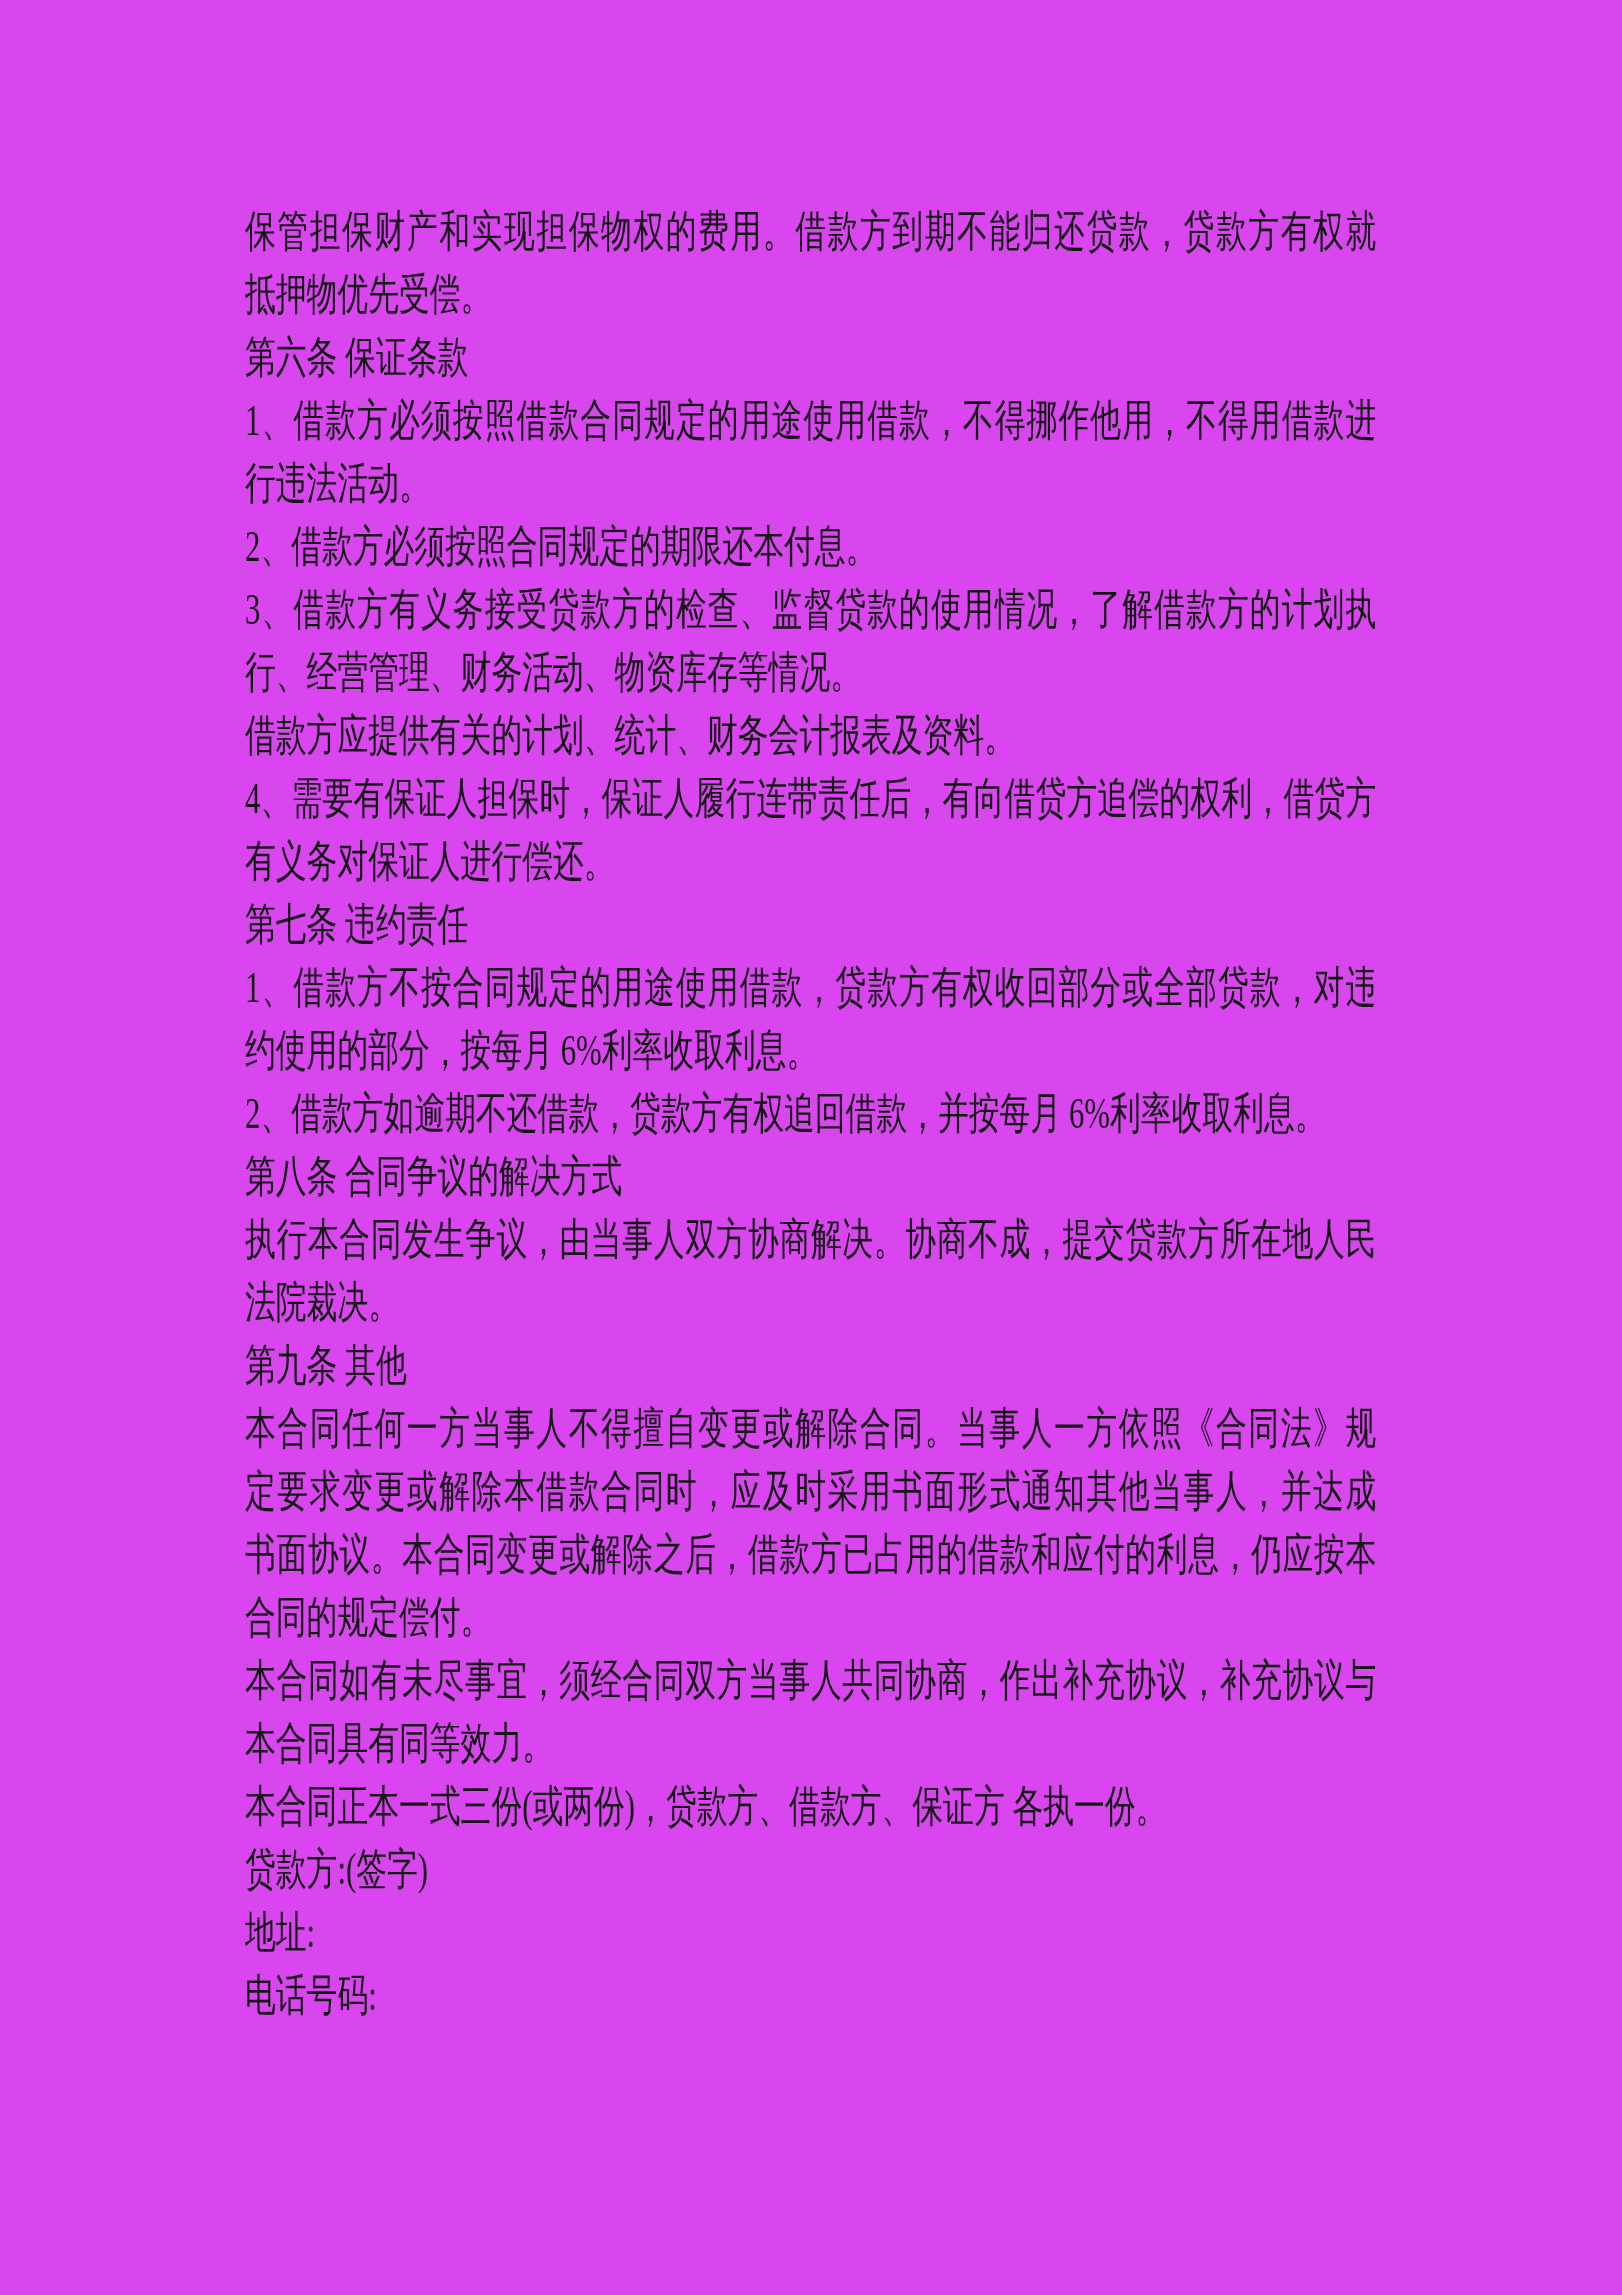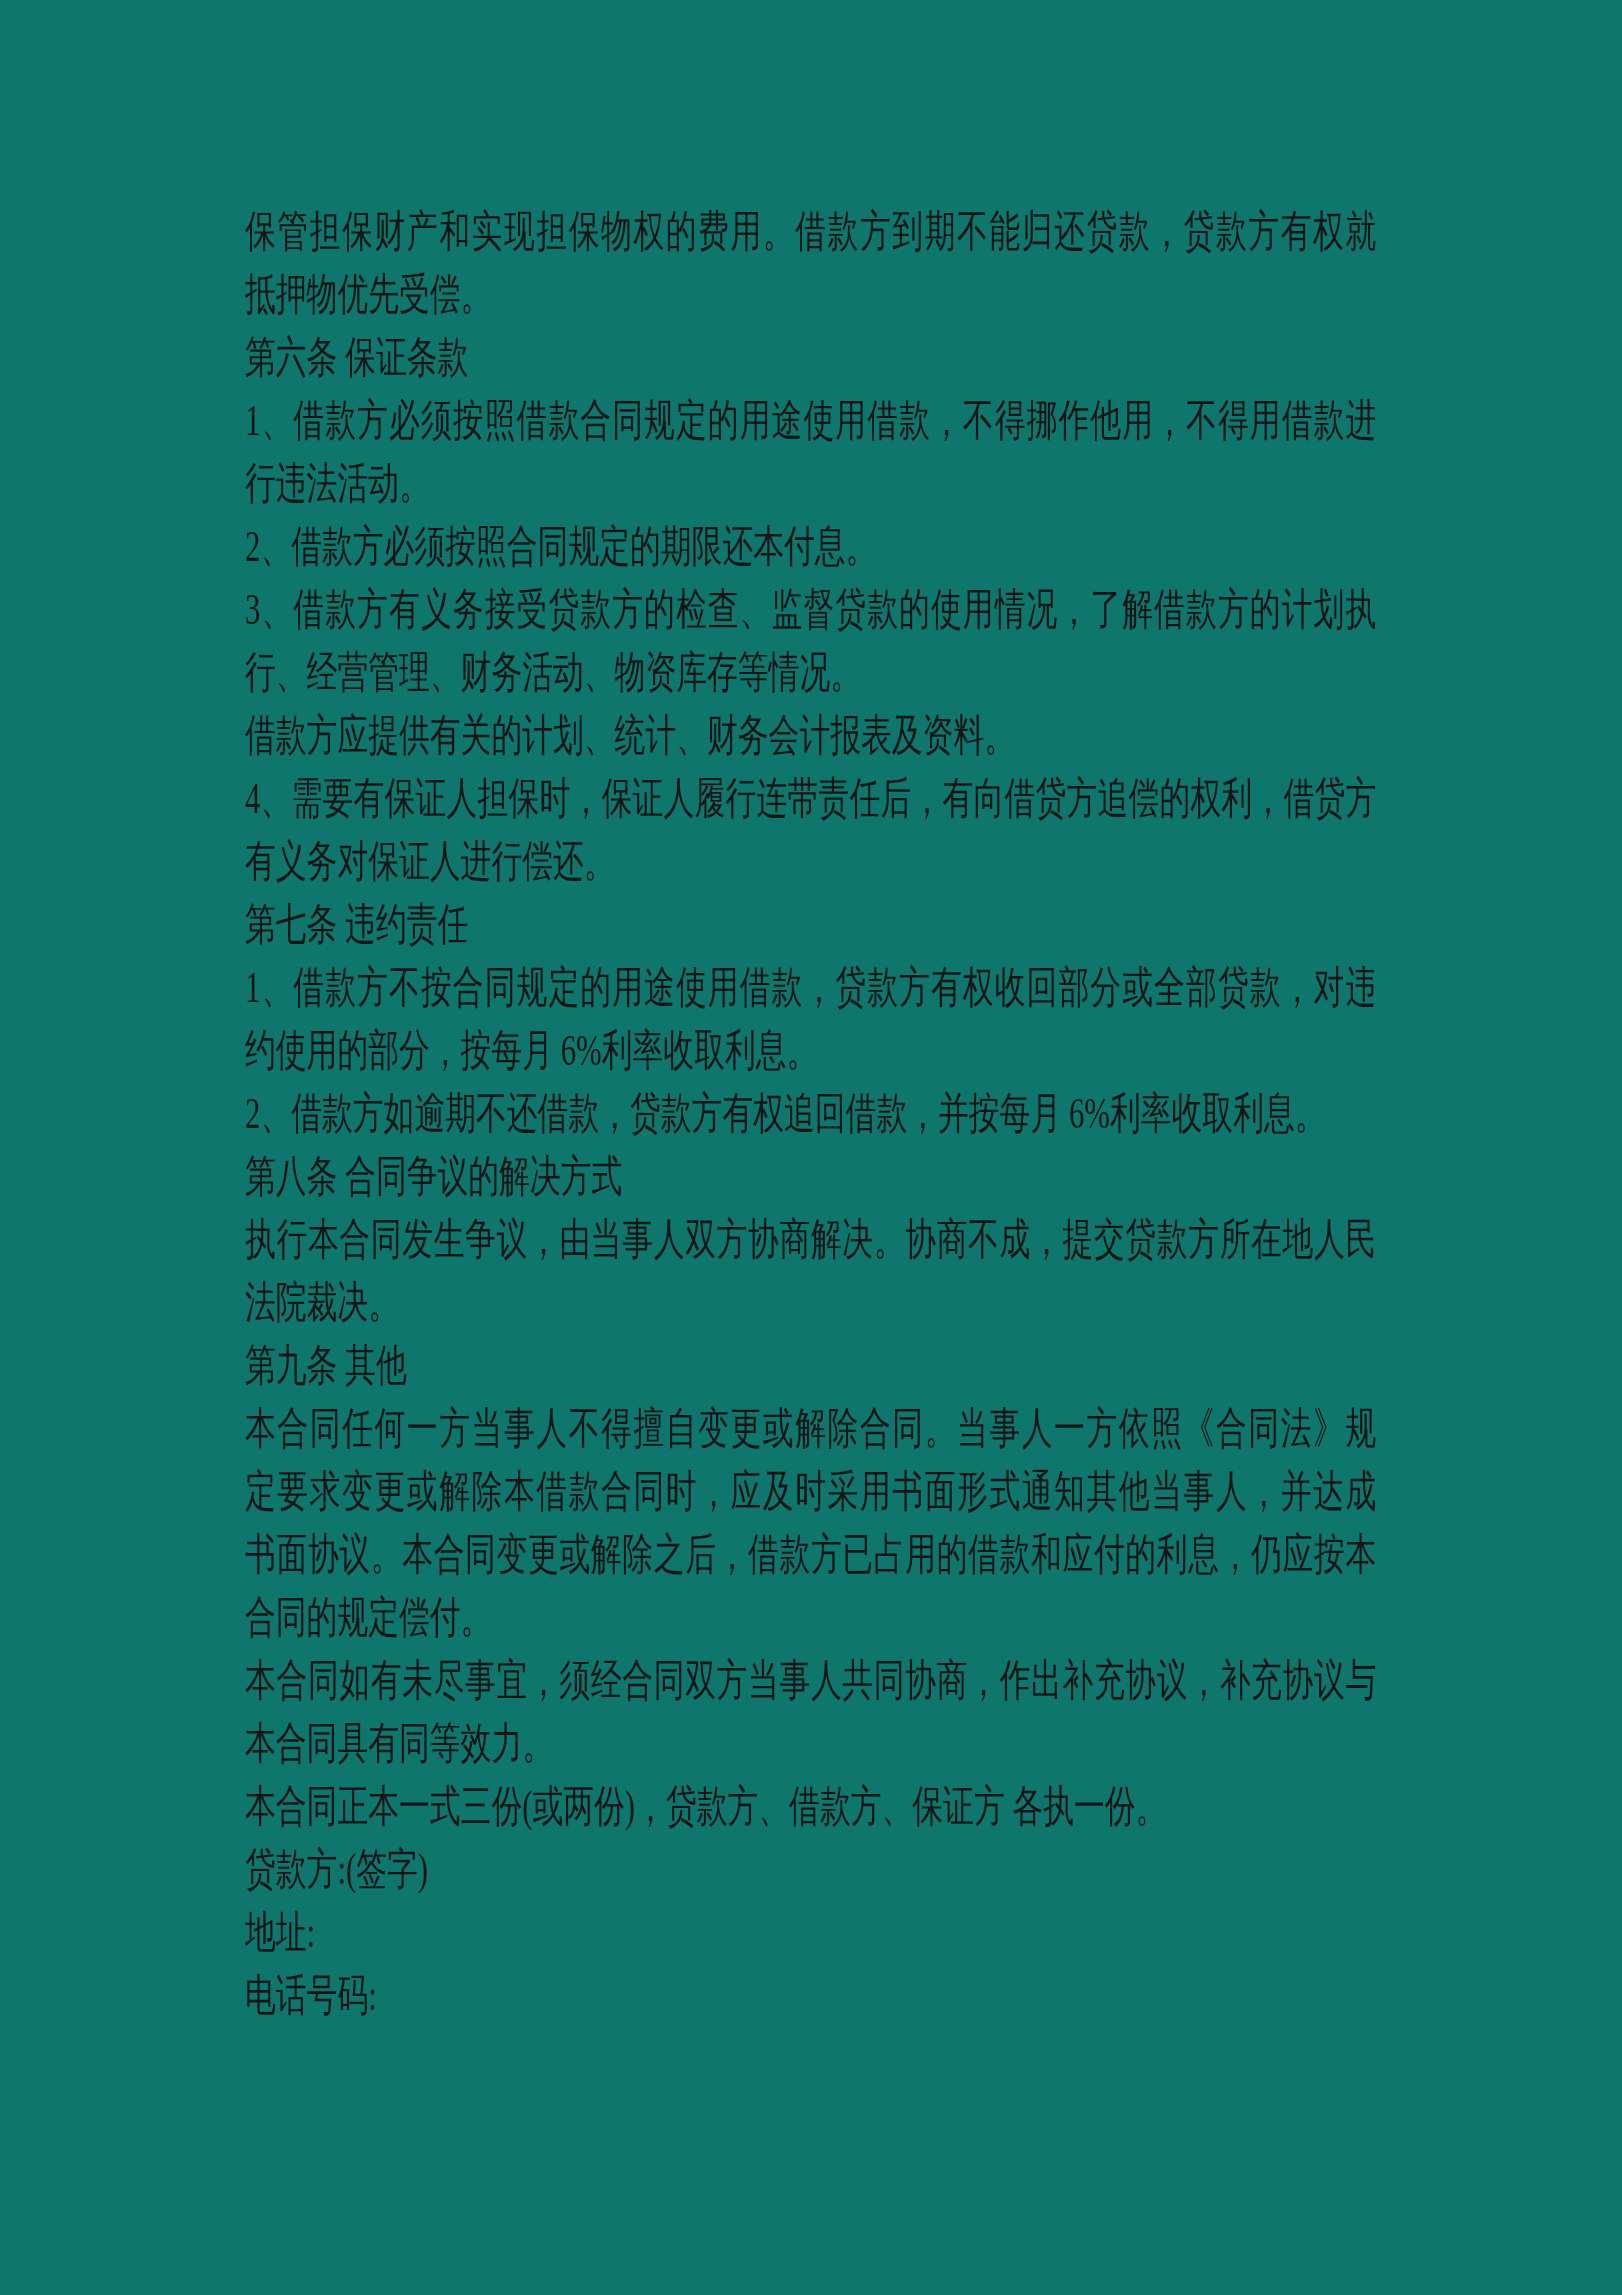--- a/index.html
+++ b/index.html
@@ -9,21 +9,21 @@
   body {
     width: 1623px;
     height: 2295px;
     background: #f9f9f9;
     overflow: hidden;
   }
   .page {
     position: relative;
     width: 1623px;
     height: 2295px;
-    background: #0f766e;
+    background: #d946ef;
     color: #161616;
     font-family: "Liberation Serif", "DejaVu Serif", serif;
   }
   .text-block {
     position: absolute;
     left: 245px;
     top: 200px;
   }
   .line {
     width: 1616px;

